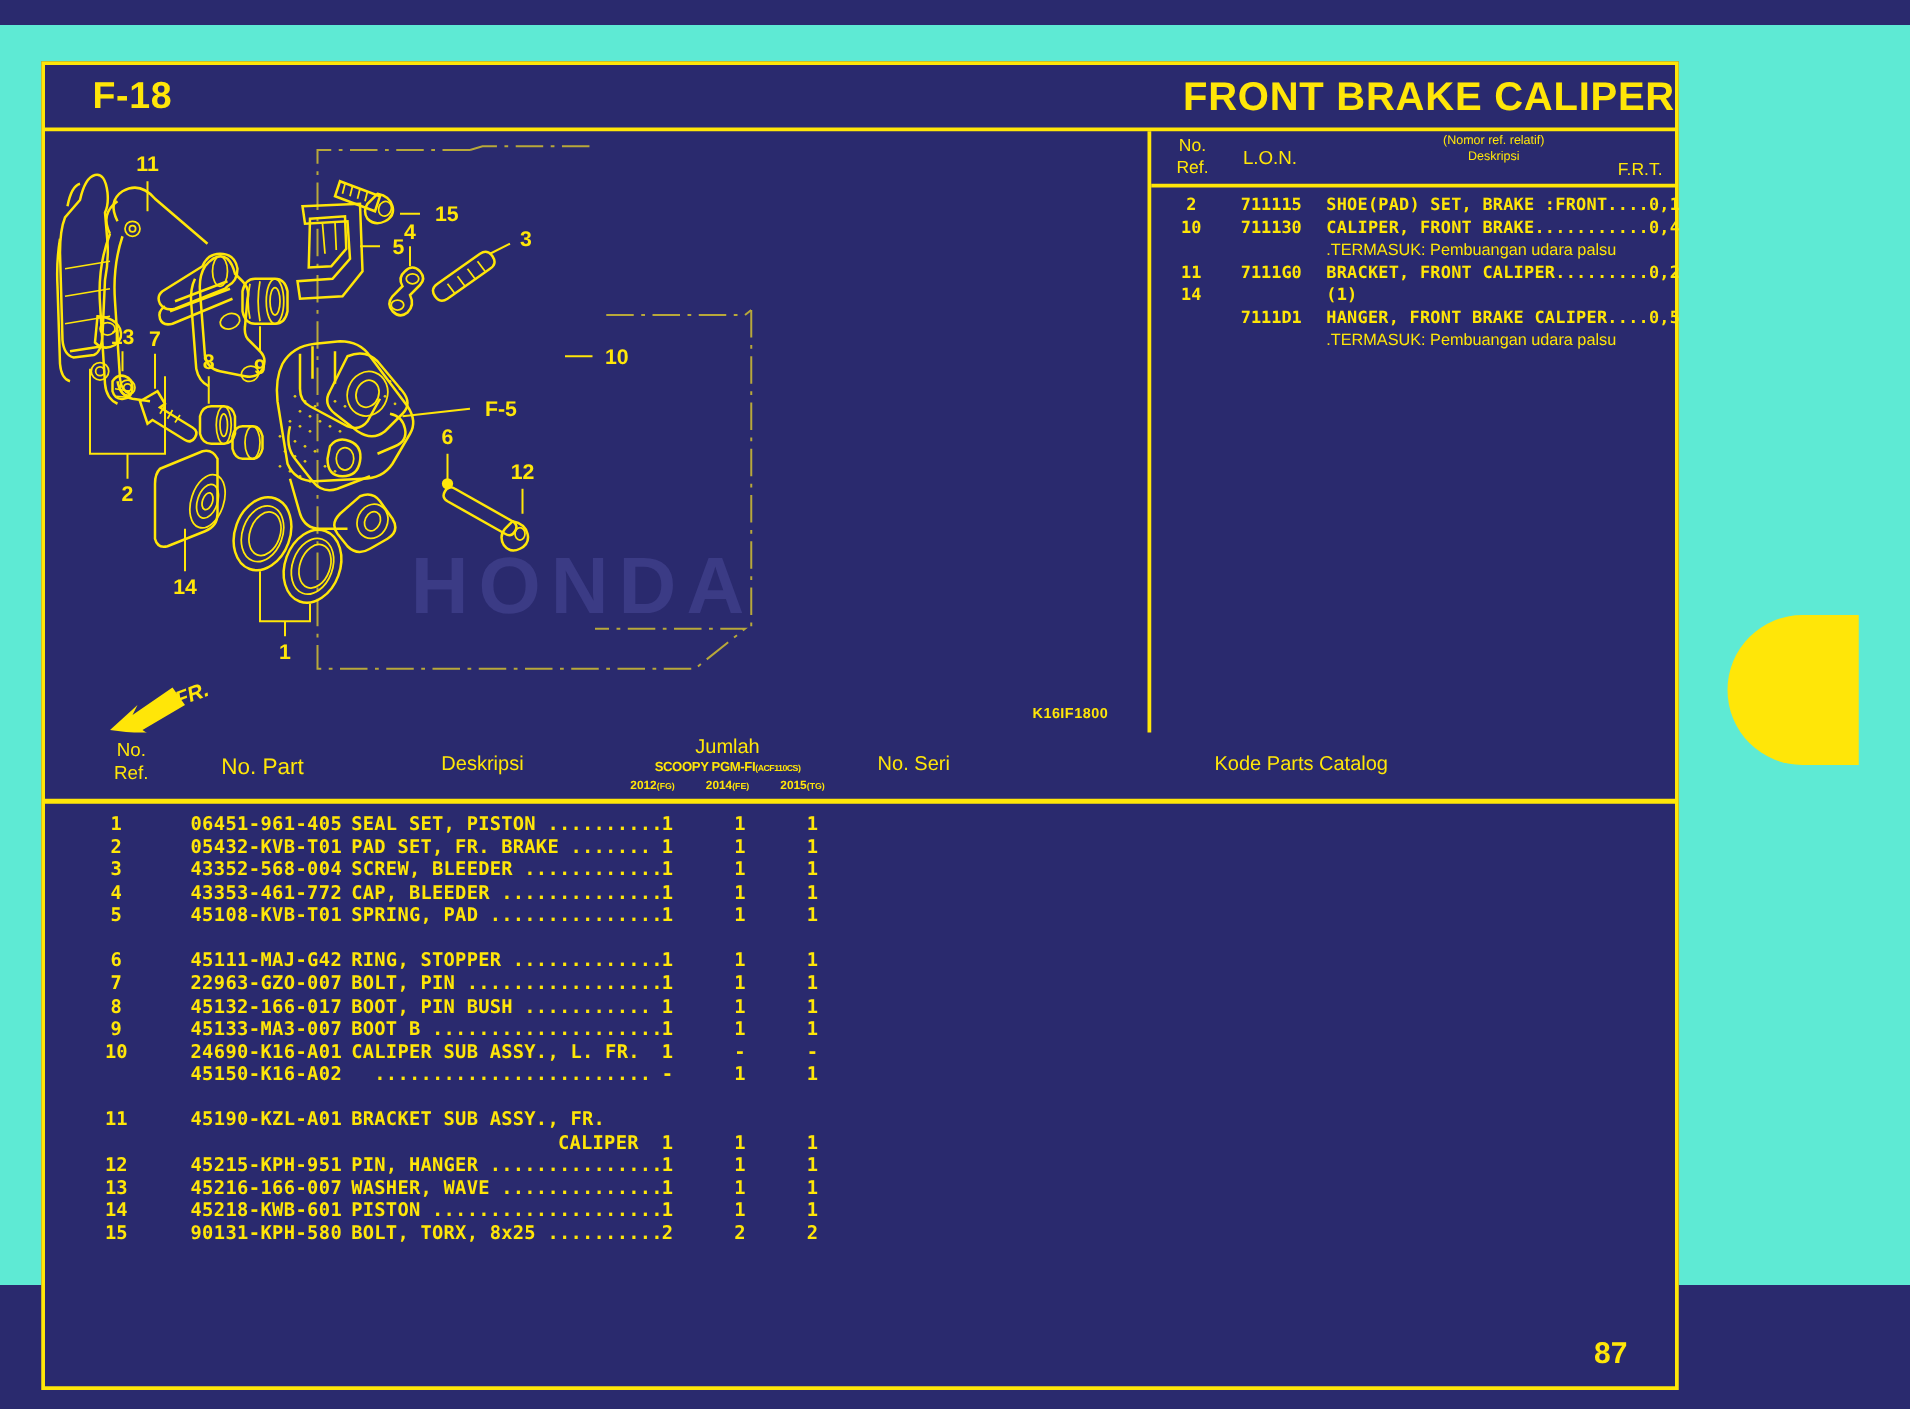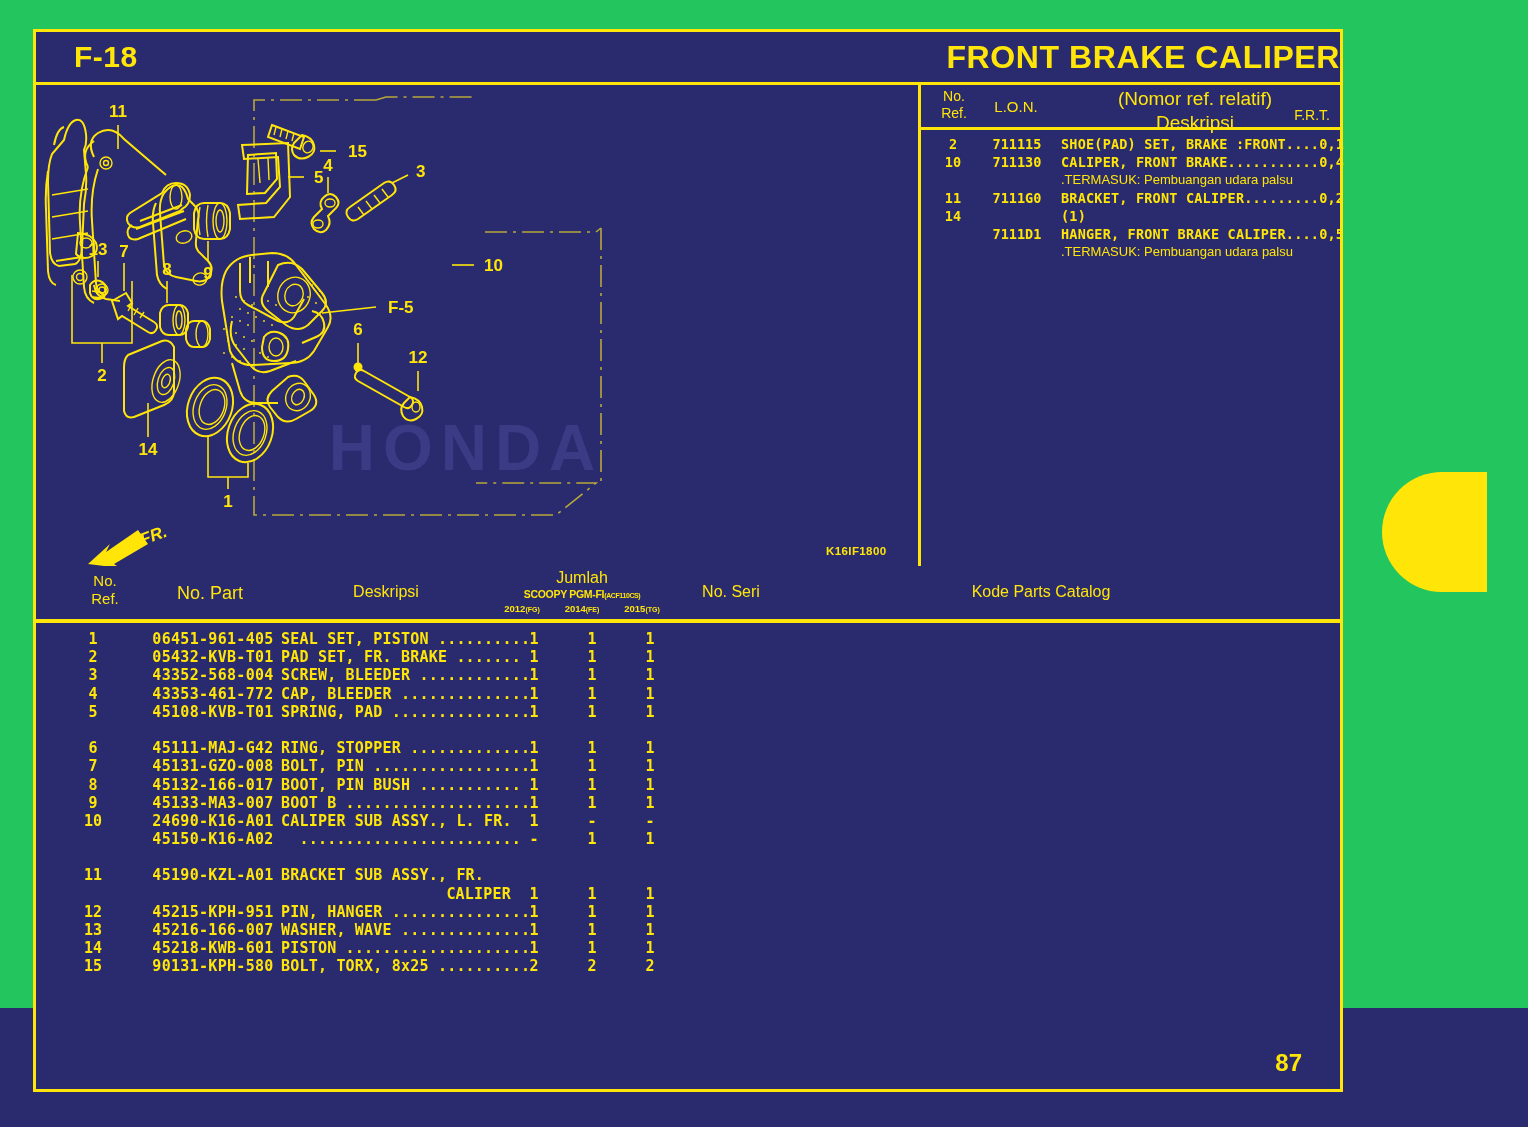--- a/index.html
+++ b/index.html
@@ -6,21 +6,22 @@
   html, body {
     margin: 0; padding: 0;
     background: #2a2a6e;
     width: 1528px; height: 1127px;
     overflow: hidden;
     font-family: "Liberation Sans", sans-serif;
   }
   .page {
     position: relative;
     width: 1528px; height: 1008px;
-    background: #22c55e;
+    background: #5eead4;
+    margin-top: 20px;
   }
 
   
   .frame {
     position: absolute;
     left: 33px; top: 29px;
     width: 1310px; height: 1063px;
     border: 3px solid #ffe608;
     background: #2a2a6e;
   }
@@ -77,21 +78,21 @@
     font-size: 14px; line-height: 1.22;
   }
   .lon-h-lon {
     position: absolute; left: 58px; top: 13px;
     width: 74px; text-align: center;
     font-size: 15px;
   }
   .lon-h-desc {
     position: absolute; left: 134px; top: 2px;
     width: 280px; text-align: center;
-    font-size: 19px; line-height: 1.25;
+    font-size: 10px; line-height: 1.25;
   }
   .lon-h-frt {
     position: absolute; right: 10px; top: 22px;
     font-size: 14px;
   }
   .lon-body {
     position: relative;
     padding: 5px 0 0 0;
     color: #ffe608;
     font-family: "DejaVu Sans Mono", monospace;
@@ -516,21 +517,21 @@
         <div class="prow">
           <span class="p-ref">6</span>
           <span class="p-part">45111-MAJ-G42</span>
           <span class="p-desc">RING, STOPPER .............</span>
           <span class="p-q1">1</span>
           <span class="p-q2">1</span>
           <span class="p-q3">1</span>
         </div>
         <div class="prow">
           <span class="p-ref">7</span>
-          <span class="p-part">45131-GZO-008</span>
+          <span class="p-part">22963-GZO-007</span>
           <span class="p-desc">BOLT, PIN .................</span>
           <span class="p-q1">1</span>
           <span class="p-q2">1</span>
           <span class="p-q3">1</span>
         </div>
         <div class="prow">
           <span class="p-ref">8</span>
           <span class="p-part">45132-166-017</span>
           <span class="p-desc">BOOT, PIN BUSH ...........</span>
           <span class="p-q1">1</span>

